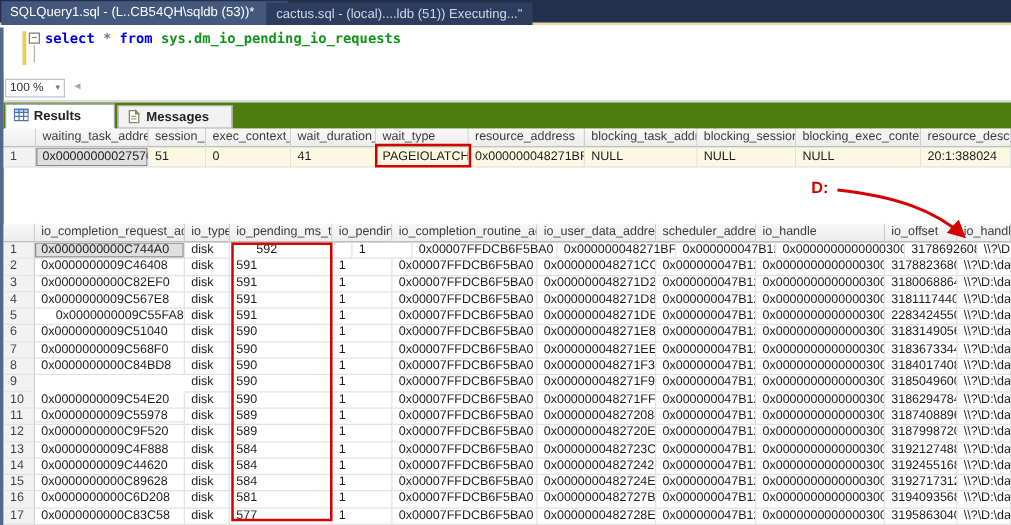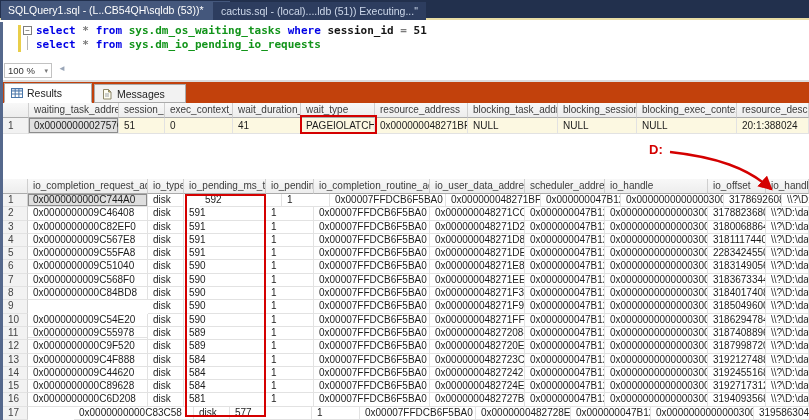--- a/index.html
+++ b/index.html
@@ -37,21 +37,21 @@
 
   
   .zoomctl { position: absolute; left: 4px; top: 63px; width: 48px; height: 15px;
              border: 1px solid #c2c2c2; background: #fff; font-size: 9.5px; color: #333;
              line-height: 13px; padding: 0 3px; }
   .zoomctl .caret { float: right; color: #777; font-size: 7px; line-height: 13px; }
   .hscroll-arrow { position: absolute; left: 58px; top: 64px; font-size: 8px; color: #9aa6b8; }
   .splitter { position: absolute; left: 3px; top: 80px; width: 806px; height: 2px; background: #dcdcdc; }
 
   
-  .rtabs { position: absolute; left: 3px; top: 82px; width: 806px; height: 21px; background: #c2410c; }
+  .rtabs { position: absolute; left: 3px; top: 82px; width: 806px; height: 21px; background: #4d7c0f; font-weight: bold; }
   .rtab { position: absolute; top: 1px; height: 20px; border: 1px solid #ababab;
           font-size: 10.5px; color: #222; line-height: 18px; padding: 0 8px 0 6px; }
   .rtab svg { vertical-align: -2px; margin-right: 4px; }
   .rtab.active { left: 1px; width: 88px; background: #fff; border-bottom-color: #fff; }
   .rtab.idle { left: 91px; width: 92px; background: #f2f2f2; top: 2px; height: 19px; }
 
   
   .grid { position: absolute; left: 3px; width: 806px; background: #fff; }
   #grid1 { top: 103px; }
   #grid2 { top: 179px; }
@@ -93,21 +93,20 @@
     </div>
   </div>
 
   <div class="leftstrip"></div>
 
   <div class="editor">
     <div class="changebar"></div>
     <div class="collapse-box">−</div>
     <div class="collapse-line"></div>
     <div class="code" id="code">
-        <div class="code-line"><span class="tk-kw">select</span><span class="tk-op"> * </span><span class="tk-kw">from</span><span class="tk-sys"> sys.dm_os_waiting_tasks </span><span class="tk-kw">where</span><span class="tk-id"> session_id </span><span class="tk-op">= </span><span class="tk-num">51</span></div>
         <div class="code-line"><span class="tk-kw">select</span><span class="tk-op"> * </span><span class="tk-kw">from</span><span class="tk-sys"> sys.dm_io_pending_io_requests</span></div>
       </div>
   </div>
 
   <div class="zoomctl">
     <span>100 %</span>
     <span class="caret">▾</span>
   </div>
   <div class="hscroll-arrow">◄</div>
   <div class="splitter"></div>
@@ -221,21 +220,21 @@
         <div class="gcell" style="width: 48px;">1</div>
         <div class="gcell" style="width: 116px;">0x00007FFDCB6F5BA0</div>
         <div class="gcell" style="width: 95px;">0x000000048271D800</div>
         <div class="gcell" style="width: 80px;">0x000000047B120040</div>
         <div class="gcell" style="width: 103px;">0x0000000000000300</div>
         <div class="gcell" style="width: 58px;">3181117440</div>
         <div class="gcell" style="width: 43px;">\\?\D:\data\live</div>
       </div>
       <div class="grow">
         <div class="gcell grn" style="width: 25px;">5</div>
-        <div class="gcell" style="width: 120px;">0x0000000009C55FA8</div>
+        <div class="gcell" style="width: 120px; text-align: right;">0x0000000009C55FA8</div>
         <div class="gcell" style="width: 36px;">disk</div>
         <div class="gcell" style="width: 82px;">591</div>
         <div class="gcell" style="width: 48px;">1</div>
         <div class="gcell" style="width: 116px;">0x00007FFDCB6F5BA0</div>
         <div class="gcell" style="width: 95px;">0x000000048271DE00</div>
         <div class="gcell" style="width: 80px;">0x000000047B120040</div>
         <div class="gcell" style="width: 103px;">0x0000000000000300</div>
         <div class="gcell" style="width: 58px;">2283424550</div>
         <div class="gcell" style="width: 43px;">\\?\D:\data\live</div>
       </div>
@@ -377,21 +376,21 @@
         <div class="gcell" style="width: 48px;">1</div>
         <div class="gcell" style="width: 116px;">0x00007FFDCB6F5BA0</div>
         <div class="gcell" style="width: 95px;">0x0000000482727B00</div>
         <div class="gcell" style="width: 80px;">0x000000047B120040</div>
         <div class="gcell" style="width: 103px;">0x0000000000000300</div>
         <div class="gcell" style="width: 58px;">3194093568</div>
         <div class="gcell" style="width: 43px;">\\?\D:\data\live</div>
       </div>
       <div class="grow">
         <div class="gcell grn" style="width: 25px;">17</div>
-        <div class="gcell" style="width: 120px; margin-left: 46px;">0x0000000000C83C58</div>
+        <div class="gcell" style="width: 120px;">0x0000000000C83C58</div>
         <div class="gcell" style="width: 36px;">disk</div>
         <div class="gcell" style="width: 82px;">577</div>
         <div class="gcell" style="width: 48px;">1</div>
         <div class="gcell" style="width: 116px;">0x00007FFDCB6F5BA0</div>
         <div class="gcell" style="width: 95px;">0x0000000482728E80</div>
         <div class="gcell" style="width: 80px;">0x000000047B120040</div>
         <div class="gcell" style="width: 103px;">0x0000000000000300</div>
         <div class="gcell" style="width: 58px;">3195863040</div>
         <div class="gcell" style="width: 43px;">\\?\D:\data\live</div>
       </div>

